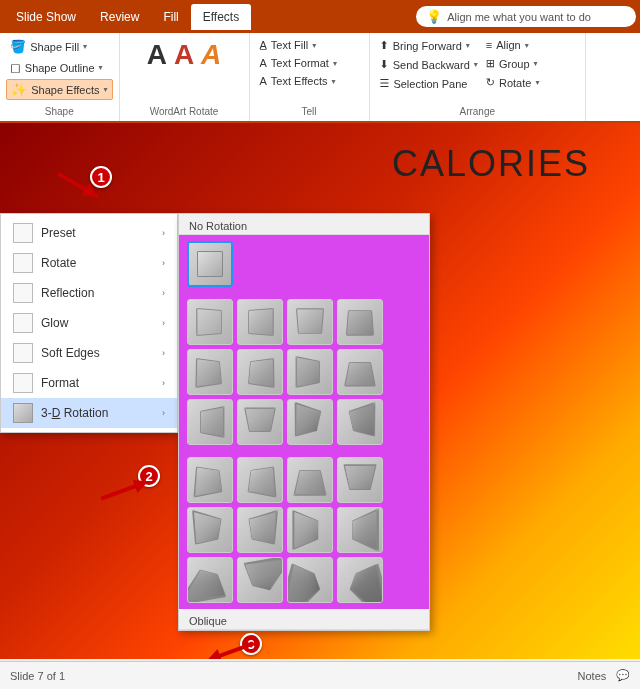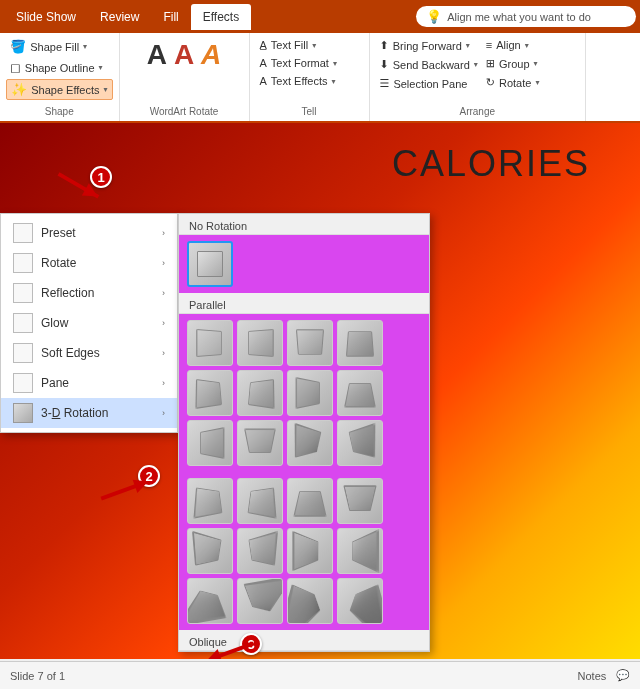--- a/index.html
+++ b/index.html
@@ -389,40 +389,39 @@
       <span class="item-label">Glow</span>
       <span class="arrow">›</span>
     </div>
     <div class="menu-item">
       <div class="item-icon"></div>
       <span class="item-label">Soft Edges</span>
       <span class="arrow">›</span>
     </div>
     <div class="menu-item">
       <div class="item-icon"></div>
-      <span class="item-label">Pane</span>
+      <span class="item-label">Format</span>
       <span class="arrow">›</span>
     </div>
     <div class="menu-item active">
       <div class="item-icon" style="background:linear-gradient(135deg,#ddd,#aaa); border-color:#999;"></div>
       <span class="item-label">3-<u>D</u> Rotation</span>
       <span class="arrow">›</span>
     </div>
   </div>
 
   <div class="submenu">
 
     <div class="submenu-section-label">No Rotation</div>
     <div class="submenu-grid">
       <div class="rotation-thumb selected">
         <div class="cube cube-flat"></div>
       </div>
     </div>
 
-    <div class="submenu-section-label">Parallel</div>
     <div class="submenu-grid">
       <div class="rotation-thumb">
           <div class="cube" style="transform:perspective(35px) rotateY(12deg); background:linear-gradient(135deg,#d0d0d0,#aaa);"></div>
         </div>
       <div class="rotation-thumb">
           <div class="cube" style="transform:perspective(35px) rotateY(-12deg); background:linear-gradient(135deg,#ccc,#999);"></div>
         </div>
       <div class="rotation-thumb">
           <div class="cube" style="transform:perspective(35px) rotateX(-12deg); background:linear-gradient(135deg,#ccc,#999);"></div>
         </div>

